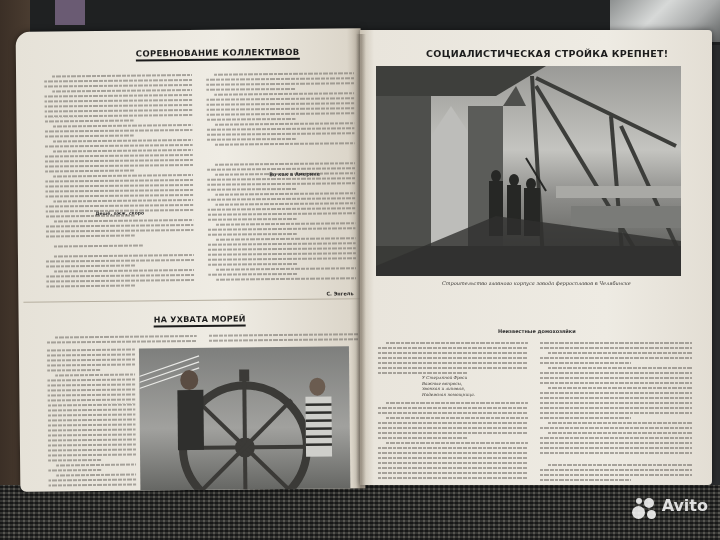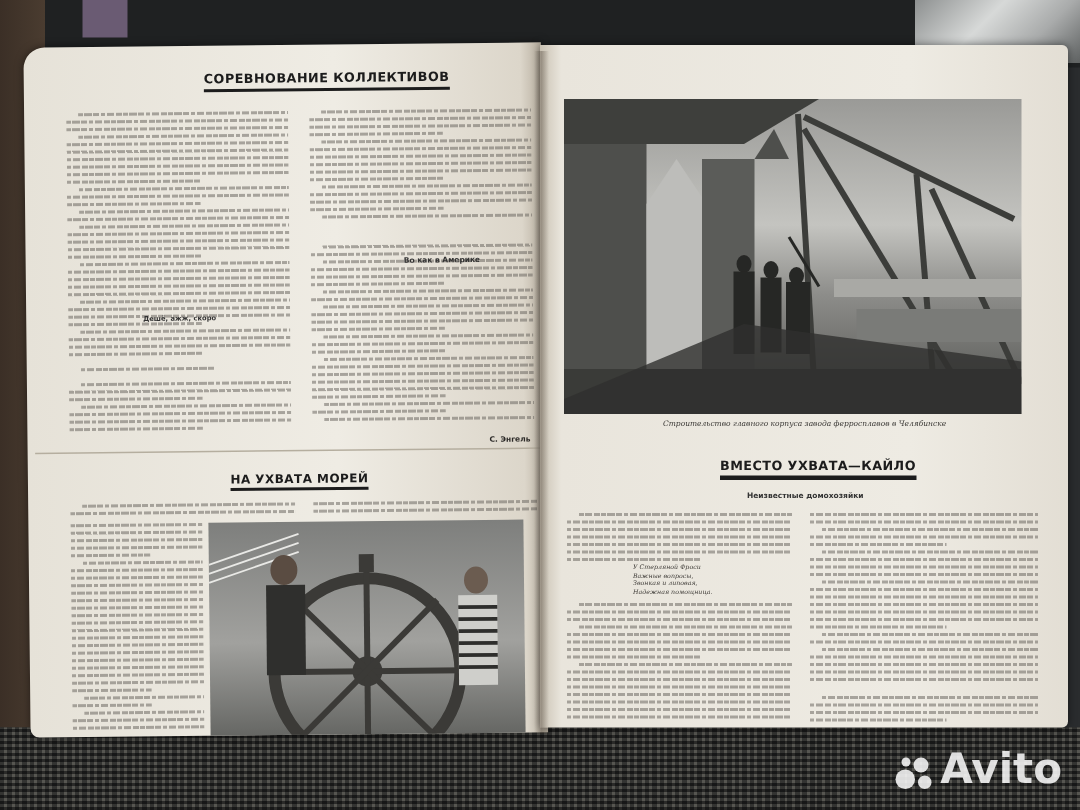--- a/index.html
+++ b/index.html
@@ -27,21 +27,21 @@
   .col .line { display:block; height: 5px; background: repeating-linear-gradient(90deg,#6d6963 0 3px,transparent 3px 4px,#6d6963 4px 9px,transparent 9px 10px,#6d6963 10px 14px, transparent 14px 15px); background-size: 100% 2px; background-repeat: no-repeat; background-position: 0 2px; opacity:.55; }
   .col .line.indent { margin-left: 8px; }
   .col .line.short { width: 60%; }
   .col .line.gap { background: none; }
 
   .photo { position: absolute; overflow: hidden; background: #8c8c8a; }
   .caption { position: absolute; font-style: italic; font-size: 5px; color: #3a3835; white-space: nowrap; }
   .signature { position: absolute; font-family: "DejaVu Sans", sans-serif; font-weight: bold; font-size: 5px; color: #2b2927; white-space: nowrap; }
   .section-head { position: absolute; font-family: "DejaVu Sans", sans-serif; font-weight: bold; font-size: 5px; color: #333; white-space: nowrap; }
 
-  .watermark { position: absolute; right: 12px; top: 496px; display: flex; align-items: flex-end; gap: 4px; color: rgba(255,255,255,.85); font-family: "DejaVu Sans", sans-serif; font-weight: bold; font-size: 28px; }
+  .watermark { position: absolute; right: 12px; top: 496px; display: flex; align-items: flex-start; gap: 4px; color: rgba(255,255,255,.85); font-family: "DejaVu Sans", sans-serif; font-weight: bold; font-size: 16px; }
   .wm-dots { position: relative; width: 28px; height: 26px; }
   .wm-dots span { position: absolute; border-radius: 50%; background: rgba(255,255,255,.85); }
 </style>
 </head>
 <body>
 
 <div class="bg-left"></div>
 <div class="bg-top"></div>
 <div class="bg-cloth2"></div>
 <div class="bg-cloth"></div>
@@ -213,20 +213,21 @@
           <line x1="166" y1="82" x2="192" y2="82"></line>
           <line x1="166" y1="90" x2="192" y2="90"></line>
           <line x1="166" y1="98" x2="192" y2="98"></line>
       </g>
     </svg>
   </div>
 
 </div>
 
 <div class="page page-right">
+  <div class="headline" style="left:66px; top:18px; font-size:9.5px;">СОЦИАЛИСТИЧЕСКАЯ СТРОЙКА КРЕПНЕТ!</div>
 
   <div class="photo" style="left:16px; top:36px; width:305px; height:210px; background:linear-gradient(180deg,#9a9a97 0%,#c4c4c0 40%,#8d8d8a 62%,#4f504d 100%);">
     <svg width="305" height="210" viewBox="0 0 305 210">
       <path d="M0 0 H170 L120 30 H0 Z" fill="#3e3f3c"></path>
       <rect x="0" y="30" width="55" height="180" fill="#4e4f4c"></rect>
       <path d="M55 70 L75 40 L95 70 V210 H55 Z" fill="#bdbdba"></path>
       <rect x="92" y="40" width="35" height="170" fill="#5b5c59"></rect>
       <path d="M127 40 L140 20 L150 40 Z" fill="#4e4f4c"></path>
       <g stroke="#3c3d3a" stroke-width="4" fill="none">
         <line x1="156" y1="10" x2="168" y2="210"></line>
@@ -245,21 +246,20 @@
         <ellipse cx="155" cy="118" rx="5" ry="6"></ellipse>
           <rect x="148" y="122" width="16" height="48"></rect>
       </g>
       <line x1="150" y1="92" x2="170" y2="125" stroke="#262725" stroke-width="2"></line>
       <rect x="0" y="180" width="305" height="30" fill="#3a3b38"></rect>
       <path d="M0 200 L120 150 L305 175 V210 H0 Z" fill="#2f302e" opacity=".8"></path>
     </svg>
   </div>
   <div class="caption" style="left:82px; top:250px;">Строительство главного корпуса завода ферросплавов в Челябинске</div>
 
-  <div class="headline underlined" style="left:120px; top:276px; font-size:8.5px; border-bottom-width:3px;">ВМЕСТО УХВАТА—КАЙЛО</div>
   <div class="subhead" style="left:138px; top:298px; font-size:5px;">Неизвестные домохозяйки</div>
 
   <div class="col" style="left:18px; top:310px; width:150px; height:38px;">
     <span class="line indent"></span>
       <span class="line"></span>
       <span class="line"></span>
       <span class="line"></span>
       <span class="line"></span>
       <span class="line"></span>
       <span class="line short"></span>

